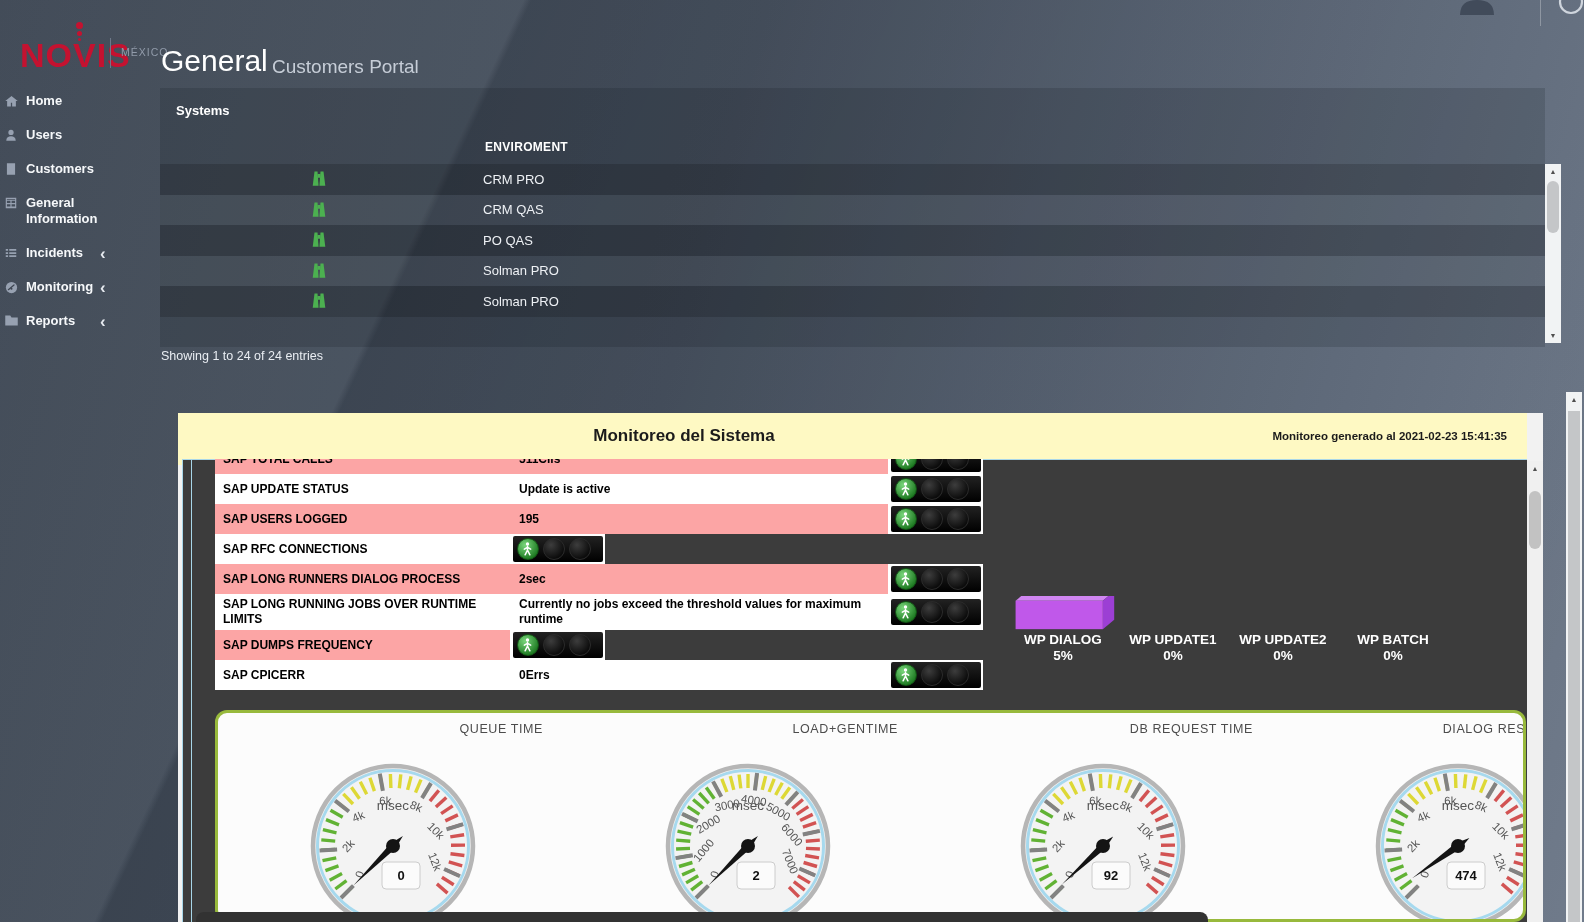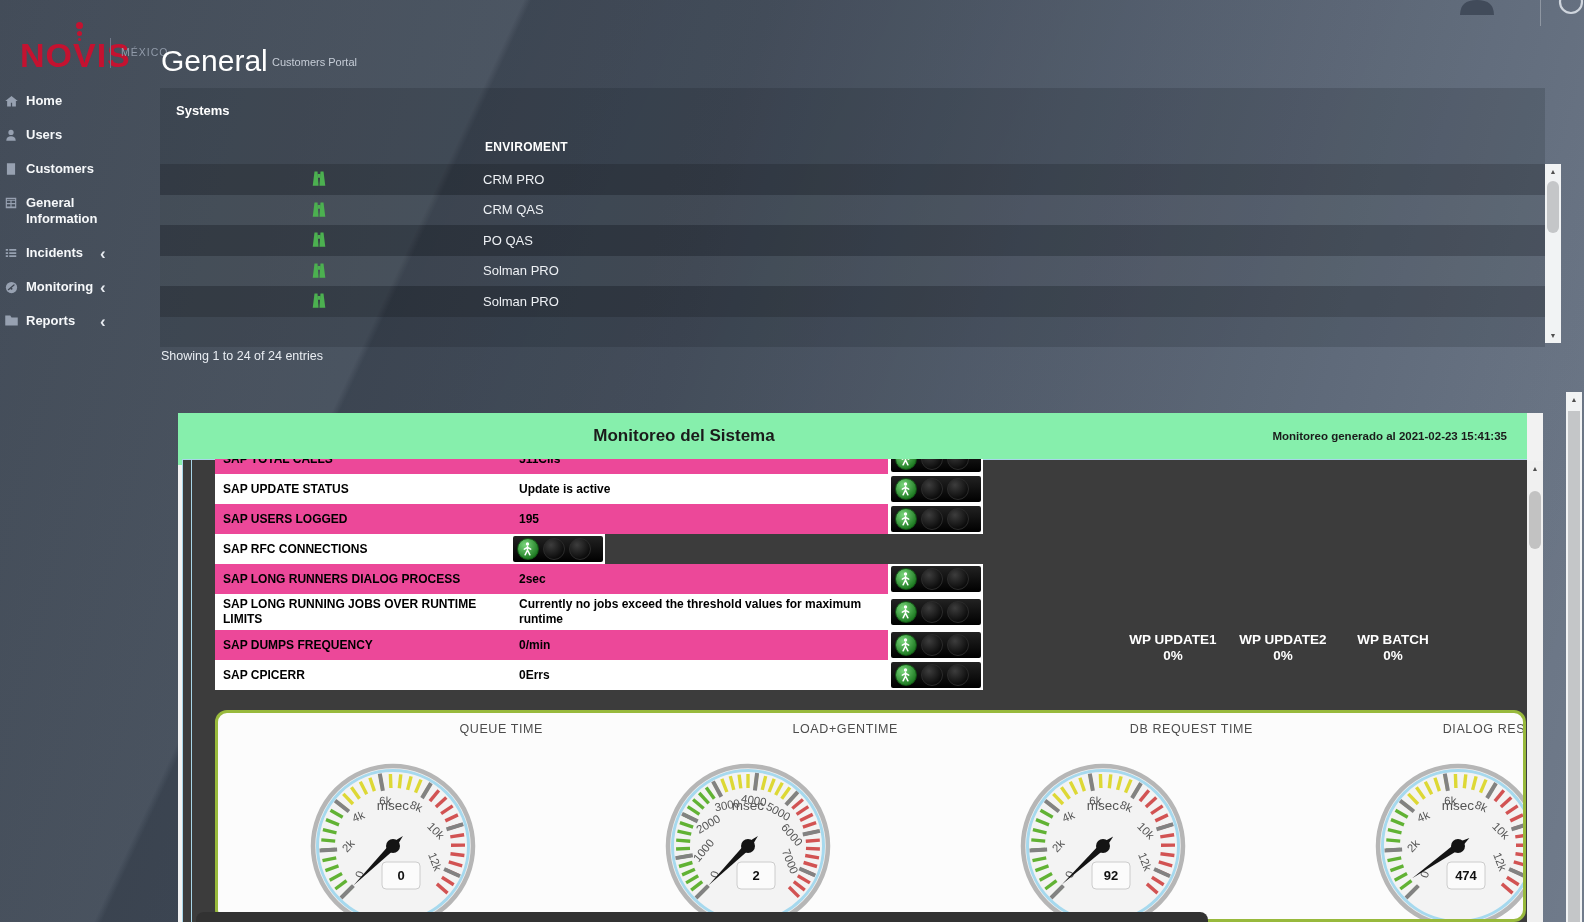--- a/index.html
+++ b/index.html
@@ -13,21 +13,21 @@
   
   .logo{ position:absolute; left:20px; top:36px; font-size:34px; font-weight:bold;
     color:#c41230; letter-spacing:1px; }
   .logo-dots span{ position:absolute; background:#c41230; border-radius:50%; }
   .logo-dots .d1{ width:7px; height:7px; left:76px; top:22px; }
   .logo-dots .d2{ width:5px; height:5px; left:77px; top:31px; }
   .logo-dots .d3{ width:3px; height:3px; left:78px; top:38px; }
   .logo-divider{ position:absolute; left:110px; top:38px; width:1px; height:30px; background:#6d7889; }
   .logo-region{ position:absolute; left:121px; top:46px; font-size:10.5px; letter-spacing:1px; color:#919baa; }
   .welcome{ position:absolute; left:161px; top:44px; font-size:30px; font-weight:300; color:#ffffff; }
-  .portal{ position:absolute; left:272px; top:56px; font-size:11px; color:#c6cdd7; }
+  .portal{ position:absolute; left:272px; top:56px; font-size:19px; color:#c6cdd7; }
   .tr-divider{ position:absolute; left:1540px; top:0; width:1px; height:26px; background:rgba(255,255,255,0.28); }
   .tr-person{ position:absolute; left:1458px; top:-13px; }
   .tr-power{ position:absolute; left:1554px; top:-14px; }
 
   
   .sidebar{ position:absolute; left:0; top:84px; width:160px; }
   .sb-item{ position:relative; display:flex; align-items:flex-start; padding:9px 6px 9px 4px; cursor:pointer; }
   .sb-icon{ width:22px; flex:0 0 22px; color:#97a1b1; padding-top:1px; }
   .sb-icon svg{ display:block; }
   .sb-label{ color:#f6f8fa; font-size:13px; font-weight:bold; line-height:16px; width:96px; }
@@ -42,34 +42,34 @@
   .systems-rows{ position:absolute; left:0; top:76px; width:1385px; }
   .sys-row{ position:relative; height:30.5px; display:flex; align-items:center; cursor:pointer; }
   .sys-row.odd{ background:rgba(0,0,0,0.16); }
   .sys-row.even{ background:rgba(255,255,255,0.04); }
   .sys-icon{ position:absolute; left:150px; top:5px; }
   .sys-env{ position:absolute; left:323px; color:#eef1f5; font-size:13px; }
   .systems-footer{ position:absolute; left:161px; top:349px; color:#e9edf2; font-size:12.5px; }
 
   
   .mon-panel{ position:absolute; left:178px; top:413px; width:1365px; height:509px; background:#f2f2f2; }
-  .mon-header{ position:absolute; left:0; top:0; width:1349px; height:52px; background:#86efac; }
+  .mon-header{ position:absolute; left:0; top:0; width:1349px; height:52px; background:#fef9c3; }
   .mon-title{ position:absolute; left:0; top:0; width:1012px; text-align:center; line-height:46px;
     font-size:17px; font-weight:bold; color:#1b1b1b; }
   .mon-generated{ position:absolute; right:20px; top:0; line-height:46px; font-size:11.5px; font-weight:bold; color:#1b1b1b; }
   .mon-dark{ position:absolute; left:4px; top:46px; width:1345px; height:463px; background:#3c3c3c;
     border-top:1px solid #a8d6e8; border-left:1px solid #a8d6e8; }
   .mon-innerline{ position:absolute; left:13px; top:46px; width:1px; height:463px; background:#a8d6e8; }
 
   
   .sap-table{ position:absolute; left:37px; top:46px; width:768px; height:231px; overflow:hidden; }
   .sap-row{ display:flex; min-height:30px; }
   .sap-row:first-child{ margin-top:-15px; }
   .sap-row .cell{ display:flex; align-items:center; font-size:12px; font-weight:bold; color:#000; line-height:15px; }
-  .sap-row.blue .cell.txt{ background:#ec4899; }
+  .sap-row.blue .cell.txt{ background:#fca5a5; }
   .sap-row.white .cell.txt{ background:#ffffff; }
   .sap-name{ width:295px; padding:3px 6px 3px 8px; }
   .sap-value{ width:378px; padding:3px 6px 3px 9px; }
   .sap-light{ width:95px; background:#ffffff; display:flex; align-items:center; justify-content:center; }
   .light-box{ width:90px; height:26px; background:linear-gradient(#222,#000);
     border-radius:2px; display:flex; align-items:center; gap:4px; padding:0 4px; }
   .lamp{ width:22px; height:22px; border-radius:50%; display:flex; align-items:center; justify-content:center; }
   .lamp.off{ background:radial-gradient(circle at 35% 30%, #3d3d3d, #0c0c0c 72%); border:1px solid #2b2b2b; }
   .lamp.on{ background:radial-gradient(circle at 35% 30%, #79d67b, #1e7a22 75%); border:1px solid #125515; }
 
@@ -345,21 +345,20 @@
                   <path d="M12 7.5 V13 M12 13 L8.6 19.5 M12 13 L15.4 19.5 M7.5 11.5 L12 9 L16.5 11.5" stroke="#fff" stroke-width="2.1" fill="none" stroke-linecap="round"></path>
                 </svg>
               </span>
               <span class="lamp off"></span>
               <span class="lamp off"></span>
             </div>
           </div>
         </div>
         <div class="sap-row blue">
           <div class="cell txt sap-name">SAP DUMPS FREQUENCY</div>
-          <div class="cell txt sap-value">0/min</div>
           <div class="sap-light">
             <div class="light-box">
               <span class="lamp on">
                 <svg width="17" height="17" viewBox="0 0 24 24">
                   <circle cx="12" cy="4.3" r="2.4" fill="#fff"></circle>
                   <path d="M12 7.5 V13 M12 13 L8.6 19.5 M12 13 L15.4 19.5 M7.5 11.5 L12 9 L16.5 11.5" stroke="#fff" stroke-width="2.1" fill="none" stroke-linecap="round"></path>
                 </svg>
               </span>
               <span class="lamp off"></span>
               <span class="lamp off"></span>
@@ -377,20 +376,31 @@
                   <path d="M12 7.5 V13 M12 13 L8.6 19.5 M12 13 L15.4 19.5 M7.5 11.5 L12 9 L16.5 11.5" stroke="#fff" stroke-width="2.1" fill="none" stroke-linecap="round"></path>
                 </svg>
               </span>
               <span class="lamp off"></span>
               <span class="lamp off"></span>
             </div>
           </div>
         </div>
       </div>
     <div class="wp-chart" id="wp-chart">
+        <div class="wp-col" style="left: 0px;">
+          <div class="wp-bar">
+            <svg width="116" height="36" viewBox="0 0 116 36">
+              <polygon points="8,4 20,-6 112,-6 100,4" fill="#d086f2"></polygon>
+              <polygon points="100,4 112,-6 112,24 100,34" fill="#9c3fd4"></polygon>
+              <rect x="8" y="4" width="92" height="30" fill="#c058ea"></rect>
+            </svg>
+          </div>
+          <div class="wp-name">WP DIALOG</div>
+          <div class="wp-pct">5%</div>
+        </div>
         <div class="wp-col" style="left: 110px;">
           <div class="wp-bar"></div>
           <div class="wp-name">WP UPDATE1</div>
           <div class="wp-pct">0%</div>
         </div>
         <div class="wp-col" style="left: 220px;">
           <div class="wp-bar"></div>
           <div class="wp-name">WP UPDATE2</div>
           <div class="wp-pct">0%</div>
         </div>

